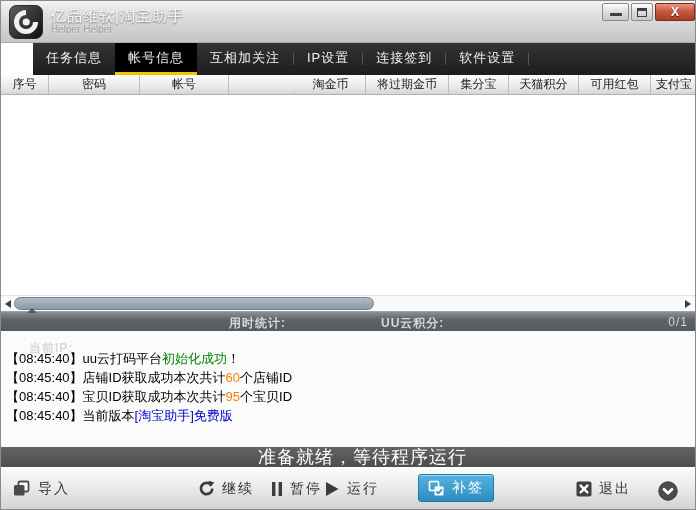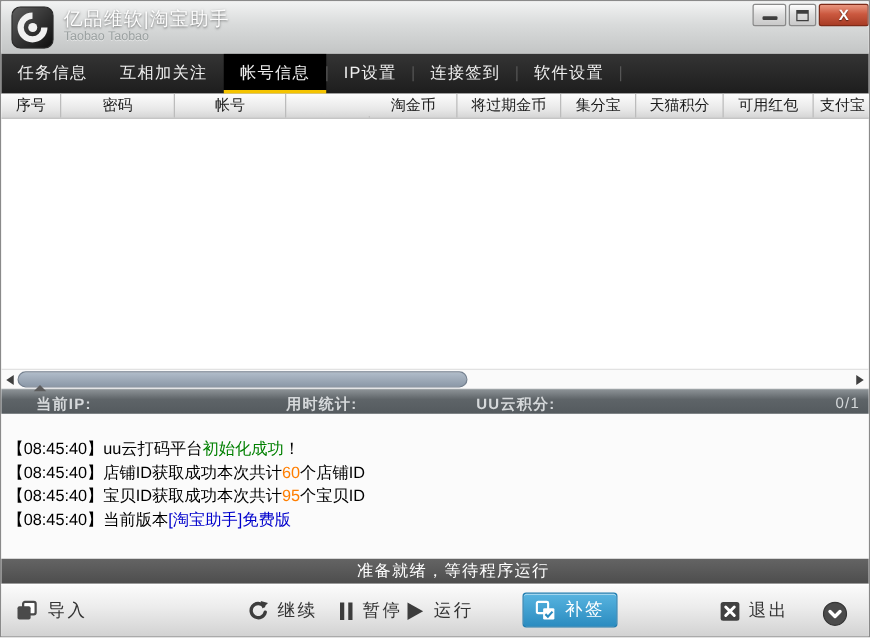--- a/index.html
+++ b/index.html
@@ -14,21 +14,21 @@
   .app-subtitle { font-size:10px; color:#9aa0a0; text-shadow:0 1px 0 rgba(255,255,255,.5); }
   .win-btn { position:absolute; top:2px; height:18px; border:1px solid #8a8a8a; border-radius:2px; background:linear-gradient(180deg,#fdfdfd,#dcdcdc 50%,#c9c9c9); display:flex; align-items:center; justify-content:center; cursor:pointer; }
   .btn-min { left:601px; width:27px; }
   .btn-max { left:630px; width:22px; }
   .btn-close { left:654px; width:40px; background:linear-gradient(180deg,#e9967f,#cb5940 45%,#a83c25); border-color:#7d2a18; }
   .glyph-min { width:12px; height:3px; background:#3e3e3e; border-radius:1px; margin-top:4px; }
   .glyph-max { width:10px; height:9px; border:1.5px solid #3e3e3e; border-top-width:3px; background:transparent; }
   .glyph-close { color:#fff; font-size:12px; font-weight:bold; text-shadow:0 1px 1px rgba(0,0,0,.6); line-height:1; }
 
   
-  .tabbar { height:32px; flex:0 0 32px; background:linear-gradient(180deg,#343434,#1d1d1d); display:flex; align-items:stretch; }
+  .tabbar { height:32px; flex:0 0 32px; background:linear-gradient(180deg,#343434,#1d1d1d); display:flex; align-items:stretch;margin-left:32px; }
   .tab { color:#f0f0f0; font-size:13px; display:flex; align-items:center; justify-content:center; padding:0 13px; border-bottom:3px solid transparent; cursor:pointer; letter-spacing:1px; }
   .tab.active { background:#000; border-bottom-color:#f5c400; }
   .tab-sep { width:1px; height:12px; background:#565656; align-self:center; }
 
   
   .table { flex:0 0 220px; display:flex; background:#fff; }
   .thead { height:20px; flex:0 0 20px; display:flex; background:linear-gradient(180deg,#fdfdfd,#e6e6e6 70%,#d5d5d5); border-bottom:1px solid #b3b3b3; }
   .th { font-size:12px; color:#1b1b1b; text-align:center; line-height:19px; border-right:1px solid #bcbcbc; overflow:hidden; white-space:nowrap; flex:0 0 auto; cursor:pointer; }
   .th:last-child { flex:1 1 auto; border-right:none; }
   .tbody { flex:1 1 auto; overflow:hidden; }
@@ -41,29 +41,29 @@
   .hscroll { height:16px; flex:0 0 16px; background:#fafafa; border-top:1px solid #e2e2e2; position:relative; }
   .hs-left, .hs-right { position:absolute; top:0; width:14px; height:15px; display:flex; align-items:center; justify-content:center; cursor:pointer; }
   .hs-left { left:0; } .hs-right { right:0; }
   .tri-left { width:0; height:0; border-top:4px solid transparent; border-bottom:4px solid transparent; border-right:6px solid #3f3f3f; }
   .tri-right { width:0; height:0; border-top:4px solid transparent; border-bottom:4px solid transparent; border-left:6px solid #3f3f3f; }
   .hs-thumb { position:absolute; left:13px; top:1px; width:360px; height:13px; border-radius:7px; background:linear-gradient(180deg,#b0bcc9,#8c99a8); border:1px solid #74808f; cursor:grab; }
 
   
   .statusbar { height:20px; flex:0 0 20px; background:linear-gradient(180deg,#8a9094,#5e6468 40%,#545a5e); border-top:1px solid #9ba1a4; position:relative; color:#d6d9db; font-size:12px; font-weight:bold; }
   .sb { position:absolute; top:3px; letter-spacing:1px; }
-  .sb-ip { left:28px; } .sb-time { left:228px; } .sb-uu { left:380px; } .sb-val { right:7px; font-weight:normal; }
+  .sb-ip { left:28px;margin-top:25px; } .sb-time { left:228px; } .sb-uu { left:380px; } .sb-val { right:7px; font-weight:normal; }
   .grip { position:absolute; left:26px; top:-4px; width:0; height:0; border-left:5px solid transparent; border-right:5px solid transparent; border-bottom:5px solid #5c5c5c; }
 
   
   .log { flex:0 0 116px; background:#fbfbfb; padding:18px 0 0 5px; font-size:13px; line-height:19px; color:#000; overflow:hidden; }
   .c-default { color:#000; } .c-green { color:#008000; } .c-orange { color:#ff7e00; } .c-blue { color:#0000cc; }
 
   
-  .readybar { height:20px; flex:0 0 20px; background:linear-gradient(180deg,#646464,#4d4d4d); color:#fff; font-size:13px; display:flex; align-items:center; justify-content:center; letter-spacing:1px;padding-left:29px; }
+  .readybar { height:20px; flex:0 0 20px; background:linear-gradient(180deg,#646464,#4d4d4d); color:#fff; font-size:18px; display:flex; align-items:center; justify-content:center; letter-spacing:1px;padding-left:29px; }
 
   
   .toolbar { flex:1 1 auto; background:linear-gradient(180deg,#fcfcfc,#eceщеcec 45%,#d2d2d2); position:relative; box-shadow:inset 0 1px 0 #ffffff; }
   .toolbar { background:linear-gradient(180deg,#fcfcfc,#ececec 45%,#d2d2d2); }
   .tbtn { position:absolute; top:9px; height:25px; display:flex; align-items:center; gap:7px; font-size:14px; color:#333; cursor:pointer; letter-spacing:2px; }
   .tbtn .ticon { display:flex; align-items:center; }
   .tb-import { left:12px; } .tb-continue { left:197px; } .tb-pause { left:270px; } .tb-run { left:323px; }
   .tb-resign { left:417px; top:7px; height:28px; background:linear-gradient(180deg,#58b4e0,#2b8cc0); border:1px solid #1e7cb0; border-radius:3px; padding:0 9px; color:#fff; box-shadow:inset 0 1px 0 rgba(255,255,255,.45); }
   .tb-exit { left:575px;text-align:right; } .tb-more { left:657px; top:11px; }
 </style>
@@ -81,37 +81,37 @@
               <stop offset="1" stop-color="#0d0d0d"></stop>
           </linearGradient>
         </defs>
         <rect x="0.5" y="0.5" width="33" height="33" rx="7" fill="url(#lg)" stroke="#2a2a2a"></rect>
         <path d="M17 5 a12 12 0 1 0 12 12 h-5 a7 7 0 1 1 -7 -7 z" fill="#f0f0f0"></path>
         <circle cx="17.2" cy="17" r="3.6" fill="#f0f0f0"></circle>
       </svg>
     </div>
     <div class="titles">
       <div class="app-title">亿品维软|淘宝助手</div>
-      <div class="app-subtitle">Taobao Taobao</div>
+      <div class="app-subtitle">Helper Helper</div>
     </div>
     <div class="win-btn btn-min">
       <div class="glyph-min"></div>
     </div>
     <div class="win-btn btn-max">
       <div class="glyph-max"></div>
     </div>
     <div class="win-btn btn-close">
       <span class="glyph-close">X</span>
     </div>
   </div>
 
   <div class="tabbar" id="tabbar">
       <div class="tab">任务信息</div>
+      <div class="tab active">帐号信息</div>
       <div class="tab">互相加关注</div>
-      <div class="tab active">帐号信息</div>
       <div class="tab-sep"></div>
       <div class="tab">IP设置</div>
       <div class="tab-sep"></div>
       <div class="tab">连接签到</div>
       <div class="tab-sep"></div>
       <div class="tab">软件设置</div>
       <div class="tab-sep"></div>
     </div>
 
   <div class="table">

